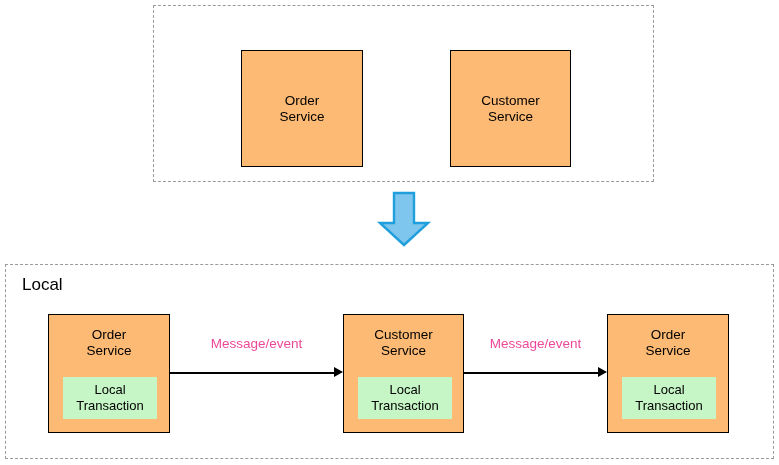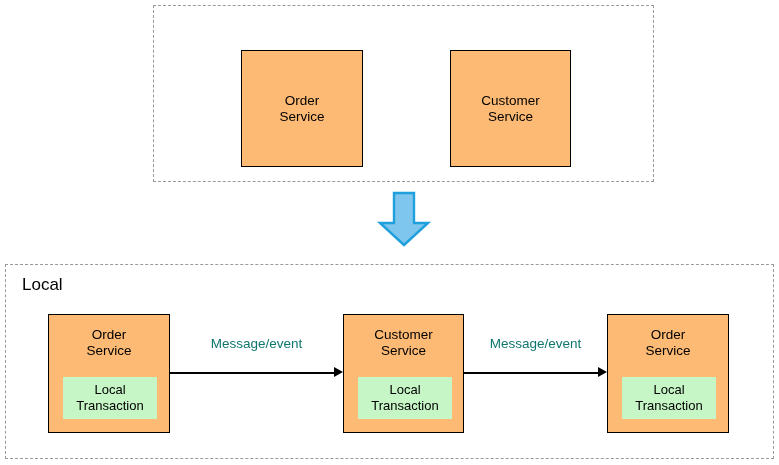--- a/index.html
+++ b/index.html
@@ -85,21 +85,21 @@
     height: 0;
     border-top: 5.5px solid transparent;
     border-bottom: 5.5px solid transparent;
     border-left: 9px solid #000000;
   }
   .flow-label {
     position: absolute;
     text-align: center;
     font-size: 13.5px;
     line-height: 16px;
-    color: #0f766e;
+    color: #ec4899;
     white-space: nowrap;
   }
 
   
   .block-arrow {
     position: absolute;
   }
 </style>
 </head>
 <body>

